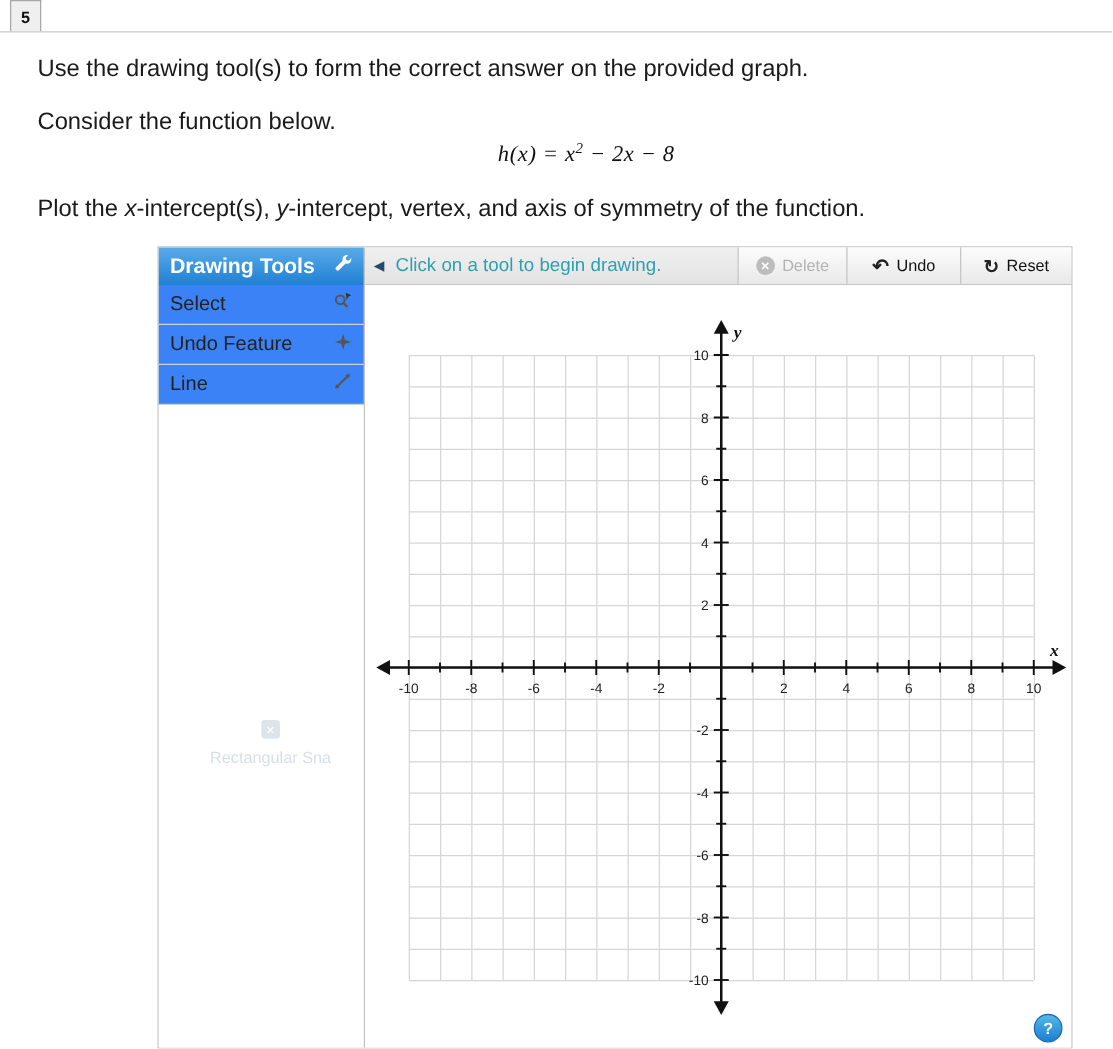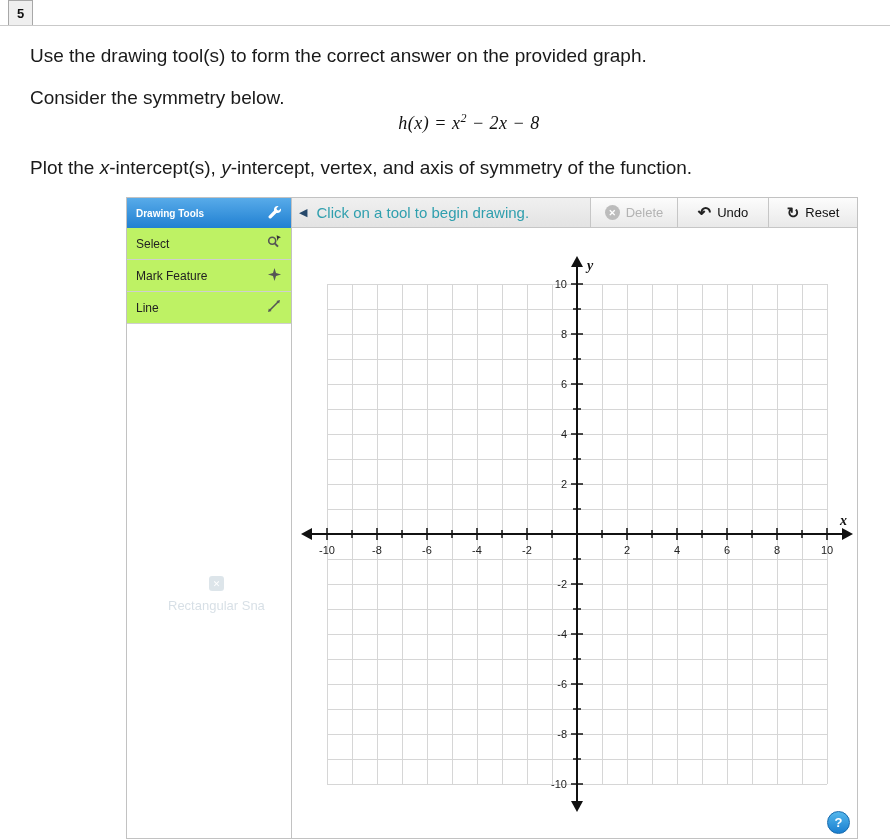--- a/index.html
+++ b/index.html
@@ -22,25 +22,25 @@
   .formula sup{font-size:12px;}
 
   
   .widget{position:absolute;left:126px;top:197px;width:732px;height:642px;
           border:1px solid #c2c2c2;box-sizing:border-box;background:#fff;}
 
   
   .tools-panel{position:absolute;left:0;top:0;width:165px;height:100%;
                border-right:1px solid #c2c2c2;box-sizing:border-box;background:#fff;}
   .tools-header{height:30px;background:linear-gradient(#58abe9,#2080d2);color:#fff;
-                font-weight:bold;font-size:10px;display:flex;align-items:center;
+                font-weight:bold;font-size:17px;display:flex;align-items:center;
                 justify-content:space-between;padding:0 9px;}
   .tool-row{height:31px;border-bottom:1px solid #cfcfcf;display:flex;align-items:center;
-            justify-content:space-between;padding:0 9px;font-size:12px;color:#222;
-            background:#bef264;cursor:pointer;}
+            justify-content:space-between;padding:0 9px;font-size:16px;color:#222;
+            background:#3b82f6;cursor:pointer;}
   .tool-row svg{flex:0 0 auto;}
 
   
   .right-panel{position:absolute;left:165px;top:0;right:0;bottom:0;}
   .toolbar{position:absolute;left:0;top:0;right:0;height:30px;
            background:linear-gradient(#f0f0f0,#e3e3e3);border-bottom:1px solid #c6c6c6;
            display:flex;align-items:center;box-sizing:border-box;}
   .collapse{color:#27496b;font-size:11px;margin:0 9px 0 7px;cursor:pointer;}
   .collapse::before{content:"◀";}
   .hint{color:#2f9fae;font-size:15px;}
@@ -78,21 +78,21 @@
 <body>
 
 <div class="page">
 
   <div class="qtab">
     <span>5</span>
   </div>
   <div class="top-rule"></div>
 
   <div class="q-text line1">Use the drawing tool(s) to form the correct answer on the provided graph.</div>
-  <div class="q-text line2">Consider the symmetry below.</div>
+  <div class="q-text line2">Consider the function below.</div>
   <div class="formula"><span>h(x) = x</span><sup>2</sup><span> − 2x − 8</span></div>
   <div class="q-text line3"><span>Plot the </span><span style="font-style: italic;">x</span><span>-intercept(s), </span><span style="font-style: italic;">y</span><span>-intercept, vertex, and axis of symmetry of the function.</span></div>
 
   <div class="widget">
 
     <div class="tools-panel">
       <div class="tools-header">
         <span>Drawing Tools</span>
         <span>
           <svg width="15" height="15" viewBox="0 0 16 16">
@@ -106,21 +106,21 @@
         <span>
           <svg width="16" height="16" viewBox="0 0 16 16">
             <circle cx="6.2" cy="6.8" r="3.5" fill="none" stroke="#555" stroke-width="1.6"></circle>
             <line x1="8.9" y1="9.5" x2="12" y2="12.6" stroke="#555" stroke-width="1.9"></line>
             <polygon points="10.6,1.2 15,3.2 12.6,4.3 11.4,6.9" fill="#333"></polygon>
           </svg>
         </span>
       </div>
 
       <div class="tool-row">
-        <span>Mark Feature</span>
+        <span>Undo Feature</span>
         <span>
           <svg width="15" height="15" viewBox="0 0 16 16">
             <path d="M8 1 L9.6 6.4 L15 8 L9.6 9.6 L8 15 L6.4 9.6 L1 8 L6.4 6.4 Z" fill="#555"></path>
           </svg>
         </span>
       </div>
 
       <div class="tool-row">
         <span>Line</span>
         <span>

